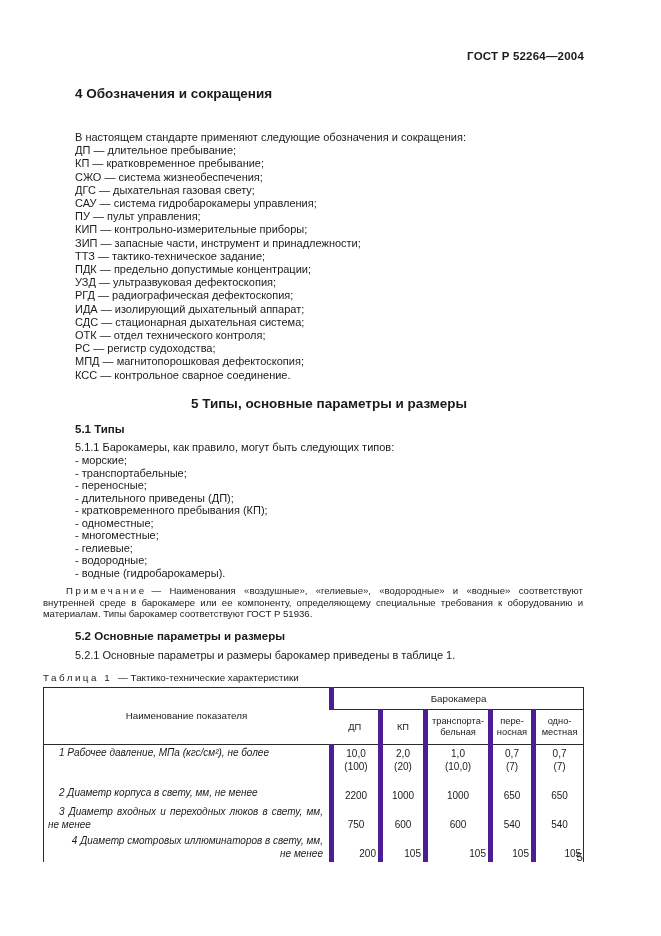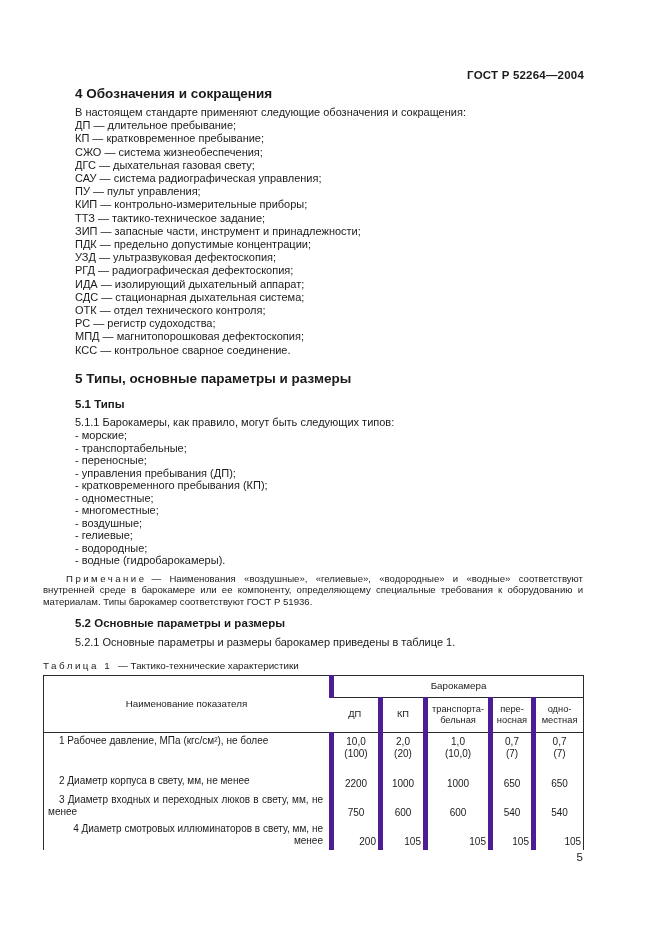--- a/index.html
+++ b/index.html
@@ -5,26 +5,26 @@
   html,body { margin:0; padding:0; background:#ddd; }
   .page {
     position:relative;
     width:661px; height:936px;
     background:#ffffff;
     font-family:"Liberation Sans","DejaVu Sans",sans-serif;
     color:#1b1b1b;
     overflow:hidden;
   }
   .doc-ref {
-    position:absolute; top:69px; right:77px;
+    position:absolute; top:50px; right:77px;
     font-size:11.5px; font-weight:bold; letter-spacing:0.2px;
   }
   .content { padding:86px 78px 0 75px; width:508px; font-size:11px; line-height:13.2px; }
-  h2 { font-size:13.5px; line-height:16px; margin:0 0 4px 0; font-weight:bold; }
-  h2.s5 { margin:14px 0 10px 0; }
+  h2 { font-size:13.5px; line-height:16px; margin:0 0 29px 0; font-weight:bold; }
+  h2.s5 { margin:14px 0 10px 0;text-align:center; }
   h3 { font-size:11.5px; line-height:14px; margin:8px 0 5px 0; font-weight:bold; }
   h3.s52 { margin:9px 0 6px 0; }
   p.body { margin:0; }
   .abbr-list .line, .type-list .line { white-space:nowrap; }
   .type-list .line { line-height:12.5px; }
   .note {
     margin:6px 0 0 -32px; width:540px;
     font-size:9.6px; line-height:11.6px;
     text-align:justify; text-indent:23px;
   }
@@ -36,21 +36,21 @@
           border:1.5px solid #2b2b2b; border-bottom:none; font-size:10px; }
   th, td { border-left:5px solid #4c1d95; font-weight:normal; padding:0; }
   th:first-child, td:first-child { border-left:none; }
   th.group-h { border-bottom:1px solid #2b2b2b; height:21px; text-align:center;
                vertical-align:middle; font-size:9.8px; }
   th.name-h  { text-align:center; vertical-align:middle; font-size:9.8px;margin-top:23px; }
   th.sub-h   { height:34px; text-align:center; vertical-align:middle;
                font-size:9.3px; line-height:11px; white-space:pre-line; }
   tbody tr:first-child td { border-top:1.5px solid #2b2b2b; }
   td.lab { text-align:justify; vertical-align:top; padding:2px 6px 1px 4px;
-           text-indent:11px; line-height:12.8px; font-size:10px; }
+           text-indent:11px; line-height:12.8px; font-size:10px;font-style:italic; }
   td.val { text-align:center; vertical-align:bottom; padding:1px 2px 1px 2px;
            white-space:pre-line; line-height:12.6px; font-size:10px; }
   tr.r1 td { height:36px; } tr.r1 td.val { vertical-align:top; padding-top:3px; }
   tr.r2 td { height:16px; }
   tr.r3 td { height:26px; }
   tr.r4 td { height:26px;text-align:right; }
   .pageno { position:absolute; top:851px; right:78px; font-size:11.5px; }
 </style>
 </head>
 <body>
@@ -63,25 +63,25 @@
 
     <h2>4  Обозначения и сокращения</h2>
 
     <p class="body">В настоящем стандарте применяют следующие обозначения и сокращения:</p>
 
     <div class="abbr-list">
       <div class="line">ДП — длительное пребывание;</div>
       <div class="line">КП — кратковременное пребывание;</div>
       <div class="line">СЖО — система жизнеобеспечения;</div>
       <div class="line">ДГС — дыхательная газовая свету;</div>
-      <div class="line">САУ — система радиографическая управления;</div>
+      <div class="line">САУ — система гидробарокамеры управления;</div>
       <div class="line">ПУ — пульт управления;</div>
       <div class="line">КИП — контрольно-измерительные приборы;</div>
+      <div class="line">ЗИП — запасные части, инструмент и принадлежности;</div>
       <div class="line">ТТЗ — тактико-техническое задание;</div>
-      <div class="line">ЗИП — запасные части, инструмент и принадлежности;</div>
       <div class="line">ПДК — предельно допустимые концентрации;</div>
       <div class="line">УЗД — ультразвуковая дефектоскопия;</div>
       <div class="line">РГД — радиографическая дефектоскопия;</div>
       <div class="line">ИДА — изолирующий дыхательный аппарат;</div>
       <div class="line">СДС — стационарная дыхательная система;</div>
       <div class="line">ОТК — отдел технического контроля;</div>
       <div class="line">РС — регистр судоходства;</div>
       <div class="line">МПД — магнитопорошковая дефектоскопия;</div>
       <div class="line">КСС — контрольное сварное соединение.</div>
     </div>
@@ -89,25 +89,24 @@
     <h2 class="s5">5  Типы, основные параметры и размеры</h2>
 
     <h3>5.1  Типы</h3>
 
     <p class="body">5.1.1  Барокамеры, как правило, могут быть следующих типов:</p>
 
     <div class="type-list">
       <div class="line">- морские;</div>
       <div class="line">- транспортабельные;</div>
       <div class="line">- переносные;</div>
-      <div class="line">- управления пребывания (ДП);</div>
+      <div class="line">- длительного приведены (ДП);</div>
       <div class="line">- кратковременного пребывания (КП);</div>
       <div class="line">- одноместные;</div>
       <div class="line">- многоместные;</div>
-      <div class="line">- воздушные;</div>
       <div class="line">- гелиевые;</div>
       <div class="line">- водородные;</div>
       <div class="line">- водные (гидробарокамеры).</div>
     </div>
 
     <p class="note"><span class="note-label">Примечание</span><span>— Наименования «воздушные», «гелиевые», «водородные» и «водные» соответствуют внутренней среде в барокамере или ее компоненту, определяющему специальные требования к оборудованию и материалам. Типы барокамер соответствуют ГОСТ Р 51936.</span></p>
 
     <h3 class="s52">5.2  Основные параметры и размеры</h3>
 
     <p class="body">5.2.1  Основные параметры и размеры барокамер приведены в таблице 1.</p>

